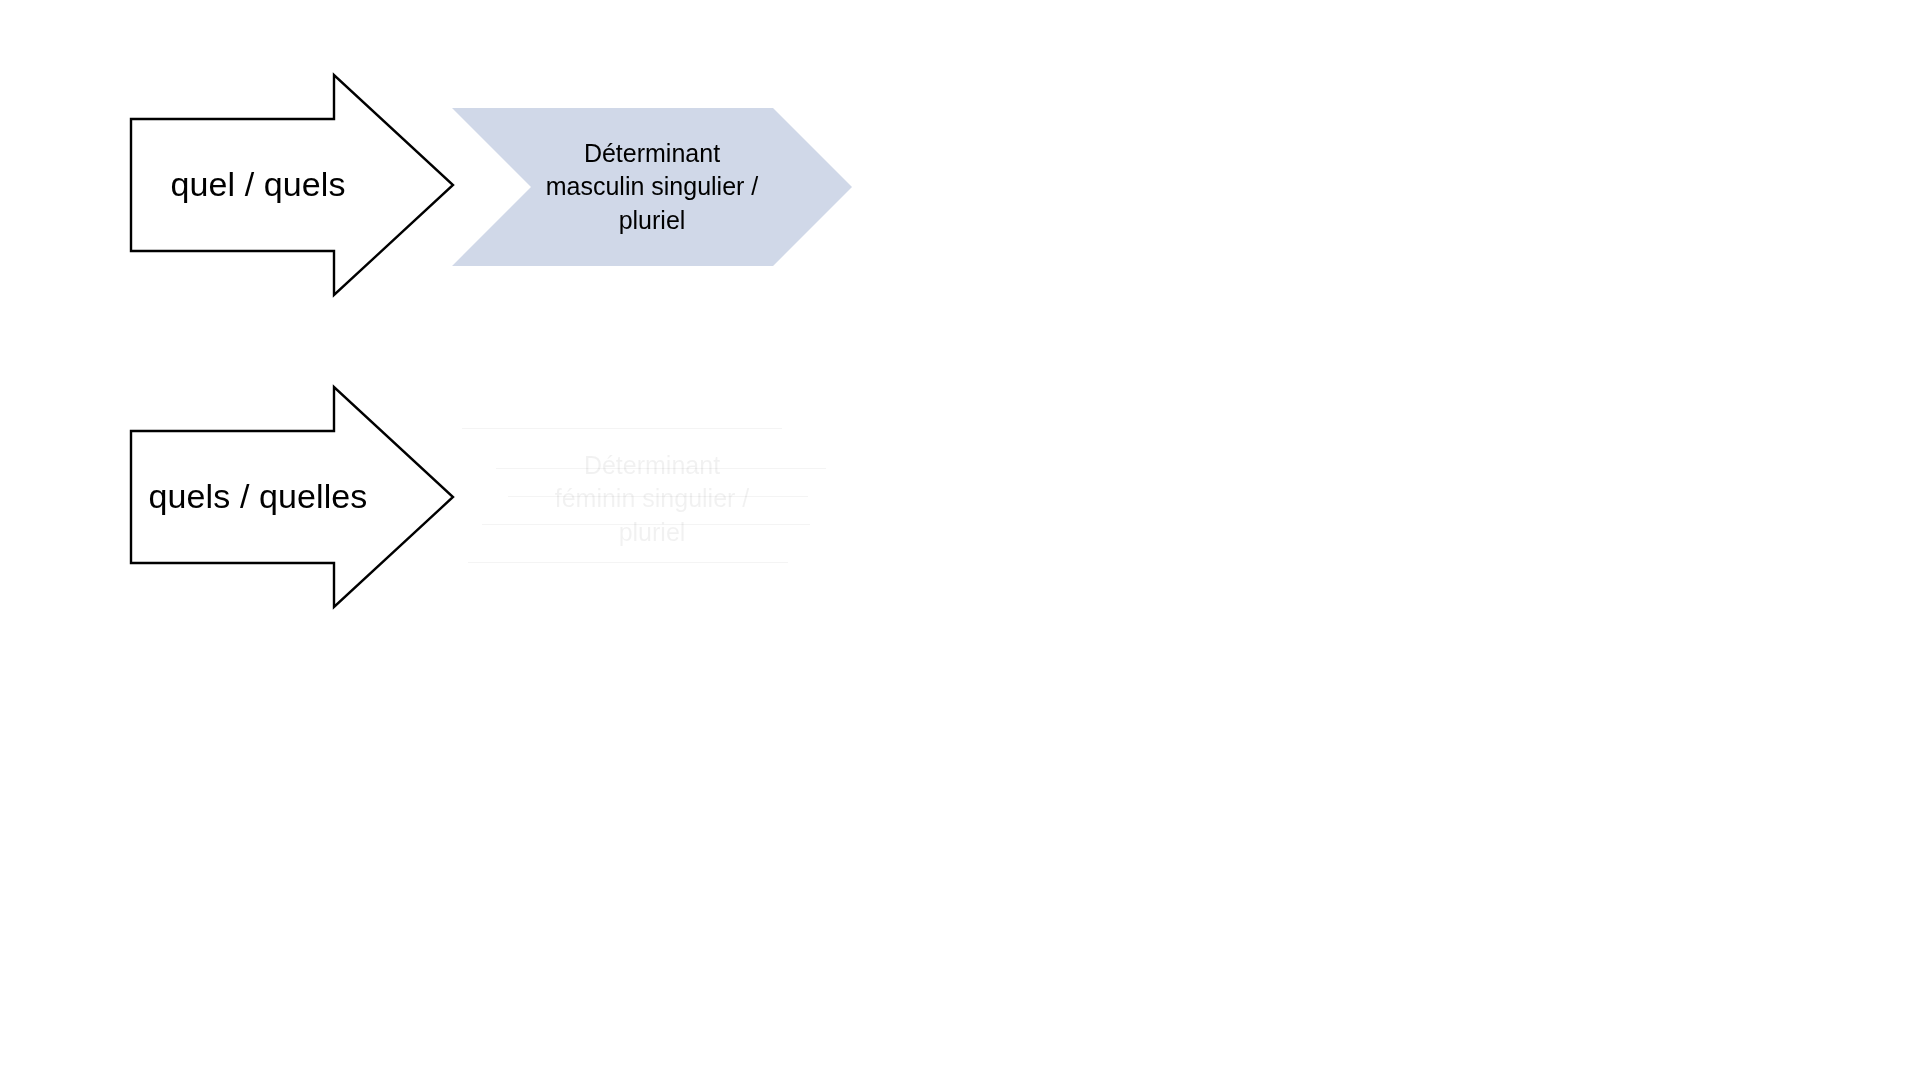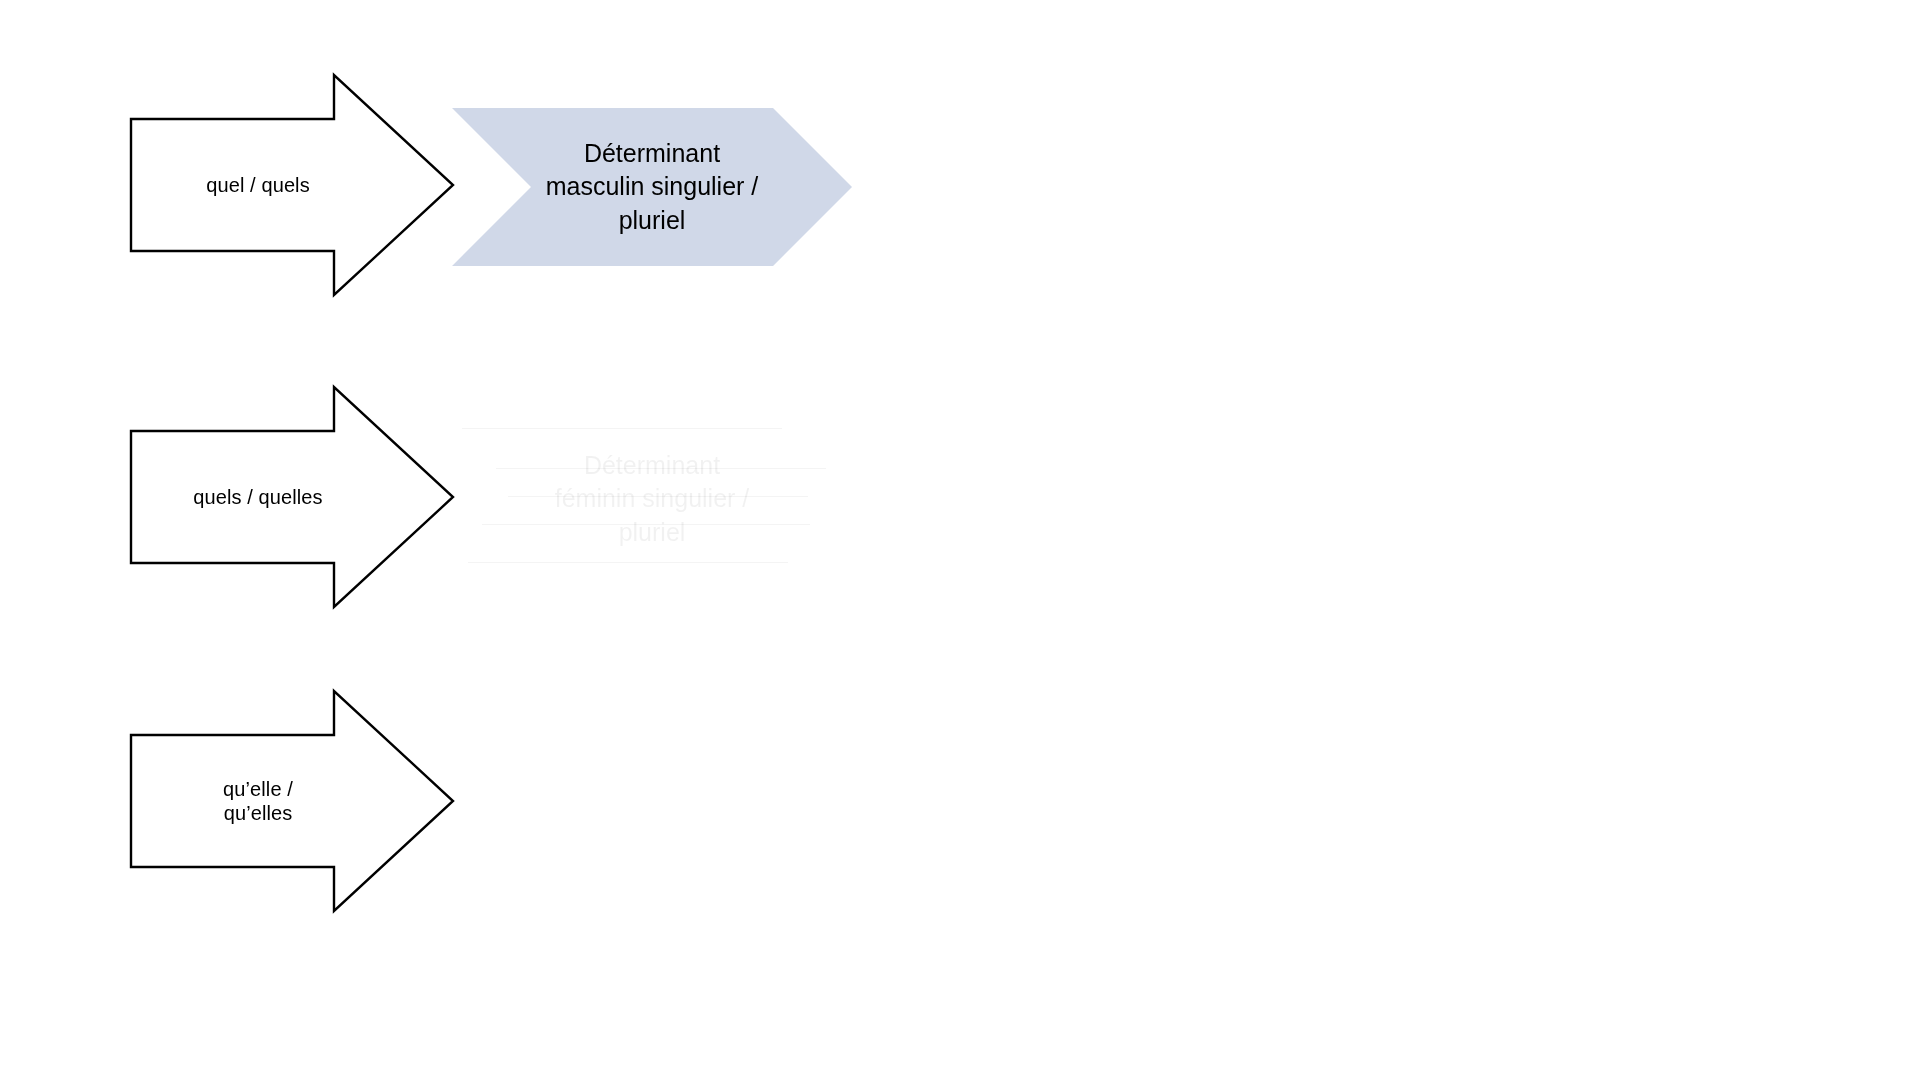--- a/index.html
+++ b/index.html
@@ -51,21 +51,21 @@
   .arrow-label {
     position: absolute;
     left: 8px;
     top: 0;
     width: 240px;
     height: 250px;
     display: flex;
     align-items: center;
     justify-content: center;
     text-align: center;
-    font-size: 20px;
+    font-size: 34px;
     line-height: 1.22;
     letter-spacing: 0.1px;
     color: #000;
     white-space: pre-line;
     pointer-events: none;
   }
 
   
   .chevron-block {
     position: absolute;
@@ -172,25 +172,14 @@
       <div class="ghost-rule r3"></div>
       <div class="ghost-rule r4"></div>
       <div class="ghost-rule r5"></div>
       <div class="ghost-label">Déterminant
 féminin singulier /
 pluriel</div>
     </div>
 
   </div>
 
-  <div class="row row-3">
-
-    <div class="arrow-block">
-      <svg viewBox="0 0 325 250" xmlns="http://www.w3.org/2000/svg">
-        <polygon points="1,59 204,59 204,15 323,125 204,235 204,191 1,191" fill="#ffffff" stroke="#000000" stroke-width="2.4" stroke-linejoin="miter"></polygon>
-      </svg>
-      <div class="arrow-label">qu’elle /
-qu’elles</div>
-    </div>
-
-  </div>
 
 </div>
 
 </body></html>

